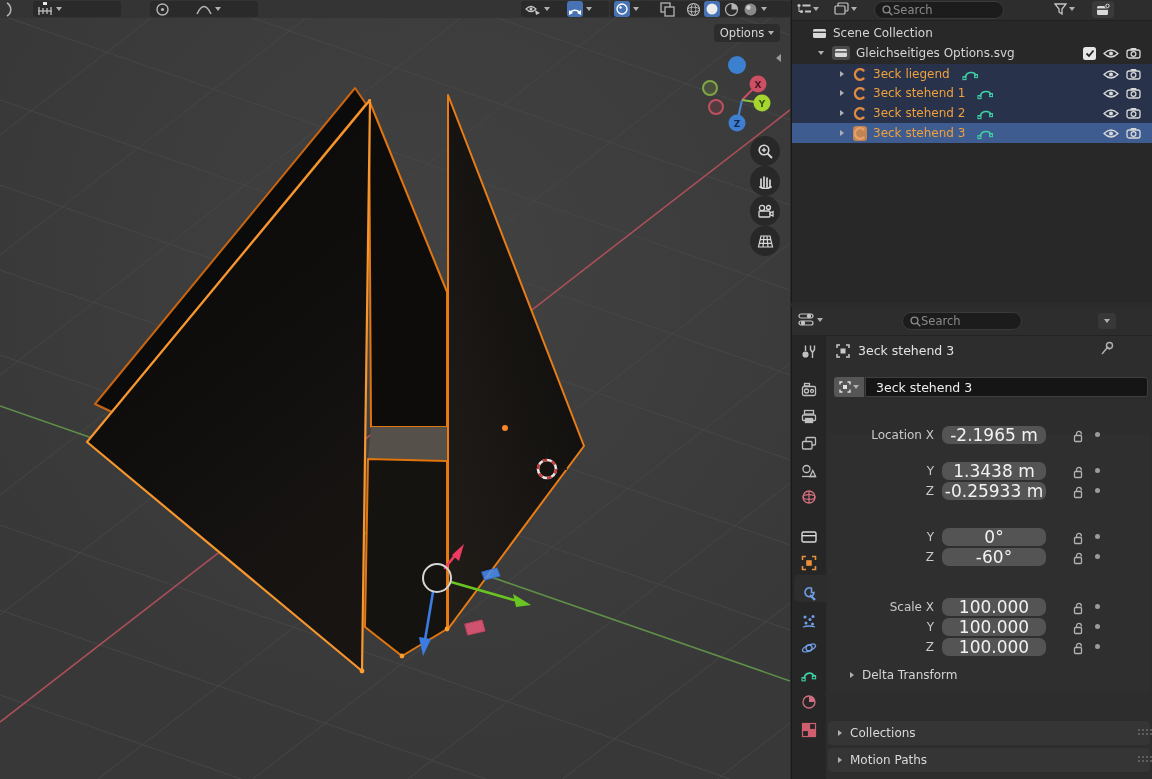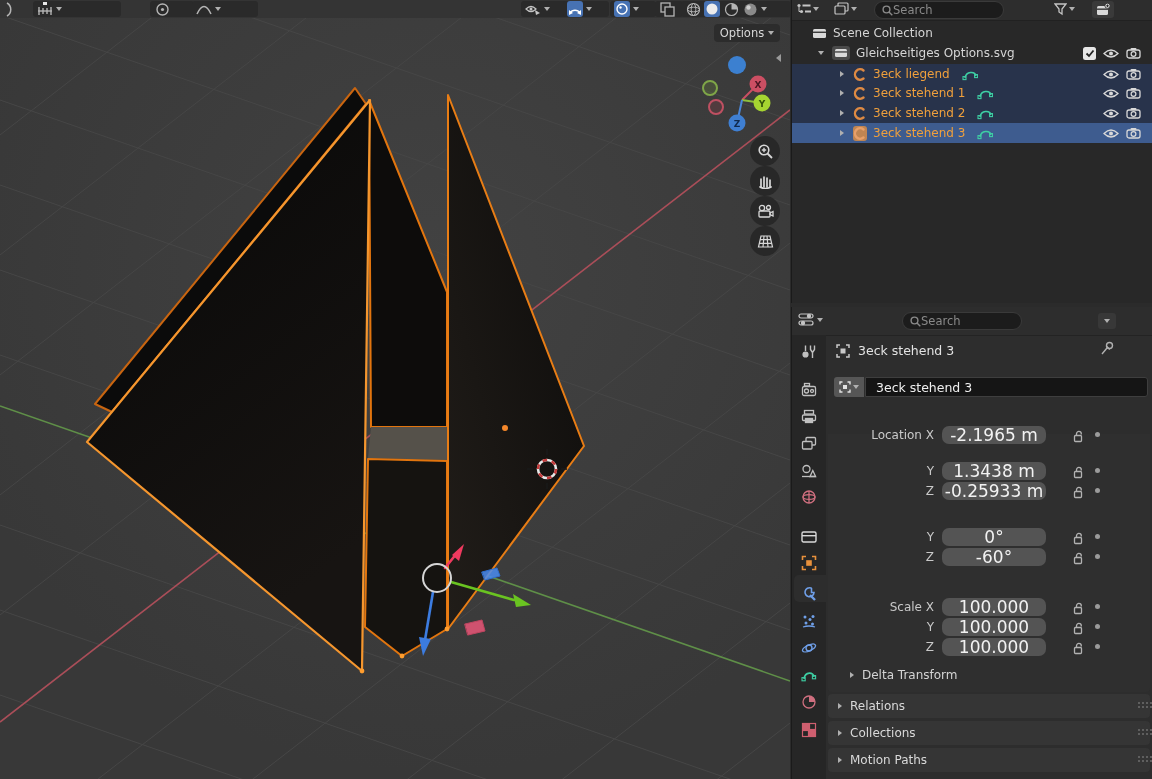--- a/index.html
+++ b/index.html
@@ -718,25 +718,20 @@
           <rect x="1.5" y="5.5" width="7" height="6" rx="1" fill="none" stroke="#b2b2b2" stroke-width="1.3"></rect>
         </svg></span>
     <span class="dotk"></span>
   </div>
 
   <div class="abs" style="left:58px;top:361px;display:flex;align-items:center;gap:8px;font-size:12px;color:#d4d4d4">
     <span class="chevr"></span>
     <span>Delta Transform</span>
   </div>
 
-  <div class="phbar" style="top:387px">
-    <span class="chevr"></span>
-    <span>Relations</span>
-    <span class="grip"></span>
-  </div>
   <div class="phbar" style="top:414px">
     <span class="chevr"></span>
     <span>Collections</span>
     <span class="grip"></span>
   </div>
   <div class="phbar" style="top:441px">
     <span class="chevr"></span>
     <span>Motion Paths</span>
     <span class="grip"></span>
   </div>

